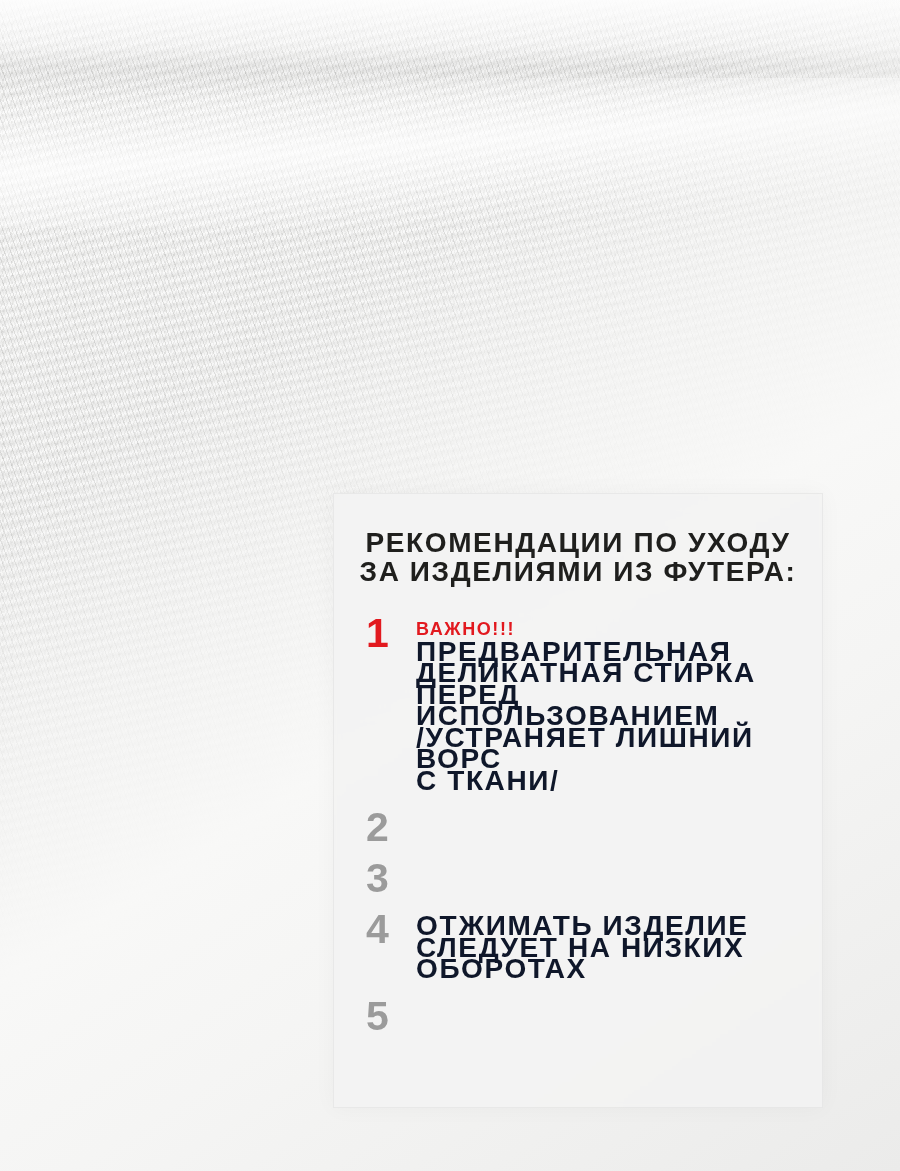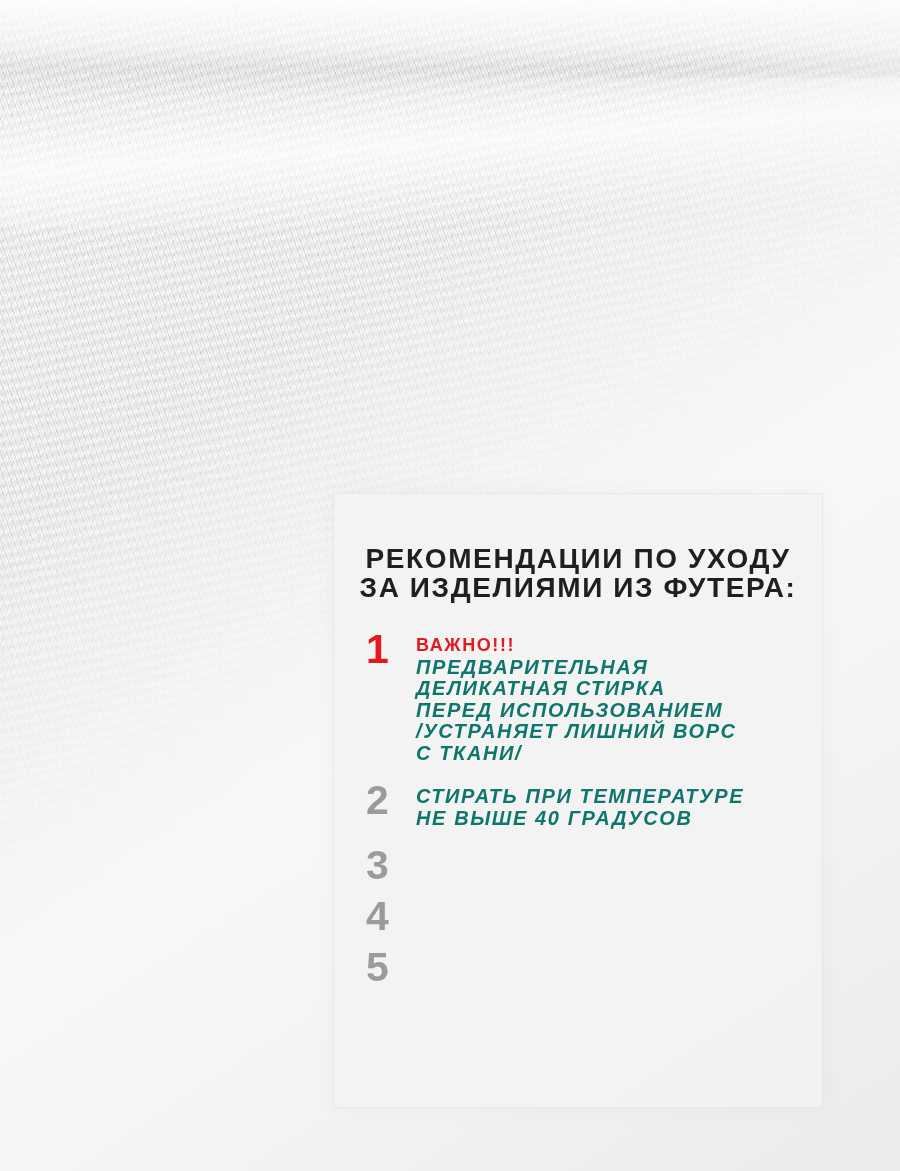--- a/index.html
+++ b/index.html
@@ -72,21 +72,21 @@
     width: 490px; height: 615px;
     box-sizing: border-box;
     padding: 34px 0 0 0;
     background: rgba(243,243,242,0.88);
     border: 1px solid rgba(0,0,0,0.045);
     box-shadow: 0 0 22px rgba(0,0,0,0.035);
     -webkit-backdrop-filter: blur(2px);
     backdrop-filter: blur(2px);
   }
   .title {
-    margin: 16px;
+    margin: 0;
     font-size: 28px;
     line-height: 29px;
     font-weight: bold;
     letter-spacing: 1.6px;
     text-align: center;
     color: #1f1f1d;
     white-space: pre-line;
   }
   .care-list {
     list-style: none;
@@ -111,27 +111,26 @@
   .item-body { flex: 1 1 auto; }
   .item-highlight {
     font-size: 18px;
     line-height: 21.5px;
     font-weight: bold;
     letter-spacing: 1.6px;
     color: #e2191f;
     white-space: pre-line;
   }
   .item-text {
-    font-size: 20px;
+    font-size: 28px;
     line-height: 21.5px;
     font-weight: bold;
     letter-spacing: 1.6px;
-    color: #0f766e;
+    color: #0f172a;
     white-space: pre-line;
-    font-style: italic;
   }
 </style>
 </head>
 <body>
 
 <div class="stage">
 
   <div class="bg-base"></div>
   <div class="knit"></div>
   <div class="fold-top"></div>
@@ -151,32 +150,33 @@
           <div class="item-text">ПРЕДВАРИТЕЛЬНАЯ
 ДЕЛИКАТНАЯ СТИРКА
 ПЕРЕД ИСПОЛЬЗОВАНИЕМ
 /УСТРАНЯЕТ ЛИШНИЙ ВОРС
 С ТКАНИ/</div>
         </div>
       </li>
 
       <li class="care-item">
         <span class="num">2</span>
-        <div class="item-body">
-          <div class="item-text">СТИРАТЬ ПРИ ТЕМПЕРАТУРЕ
-НЕ ВЫШЕ 40 ГРАДУСОВ</div>
-        </div>
       </li>
 
       <li class="care-item">
         <span class="num">3</span>
       </li>
 
       <li class="care-item">
         <span class="num">4</span>
+        <div class="item-body">
+          <div class="item-text">ОТЖИМАТЬ ИЗДЕЛИЕ
+СЛЕДУЕТ НА НИЗКИХ
+ОБОРОТАХ</div>
+        </div>
       </li>
 
       <li class="care-item">
         <span class="num">5</span>
       </li>
 
     </ol>
   </section>
 </div>
 

